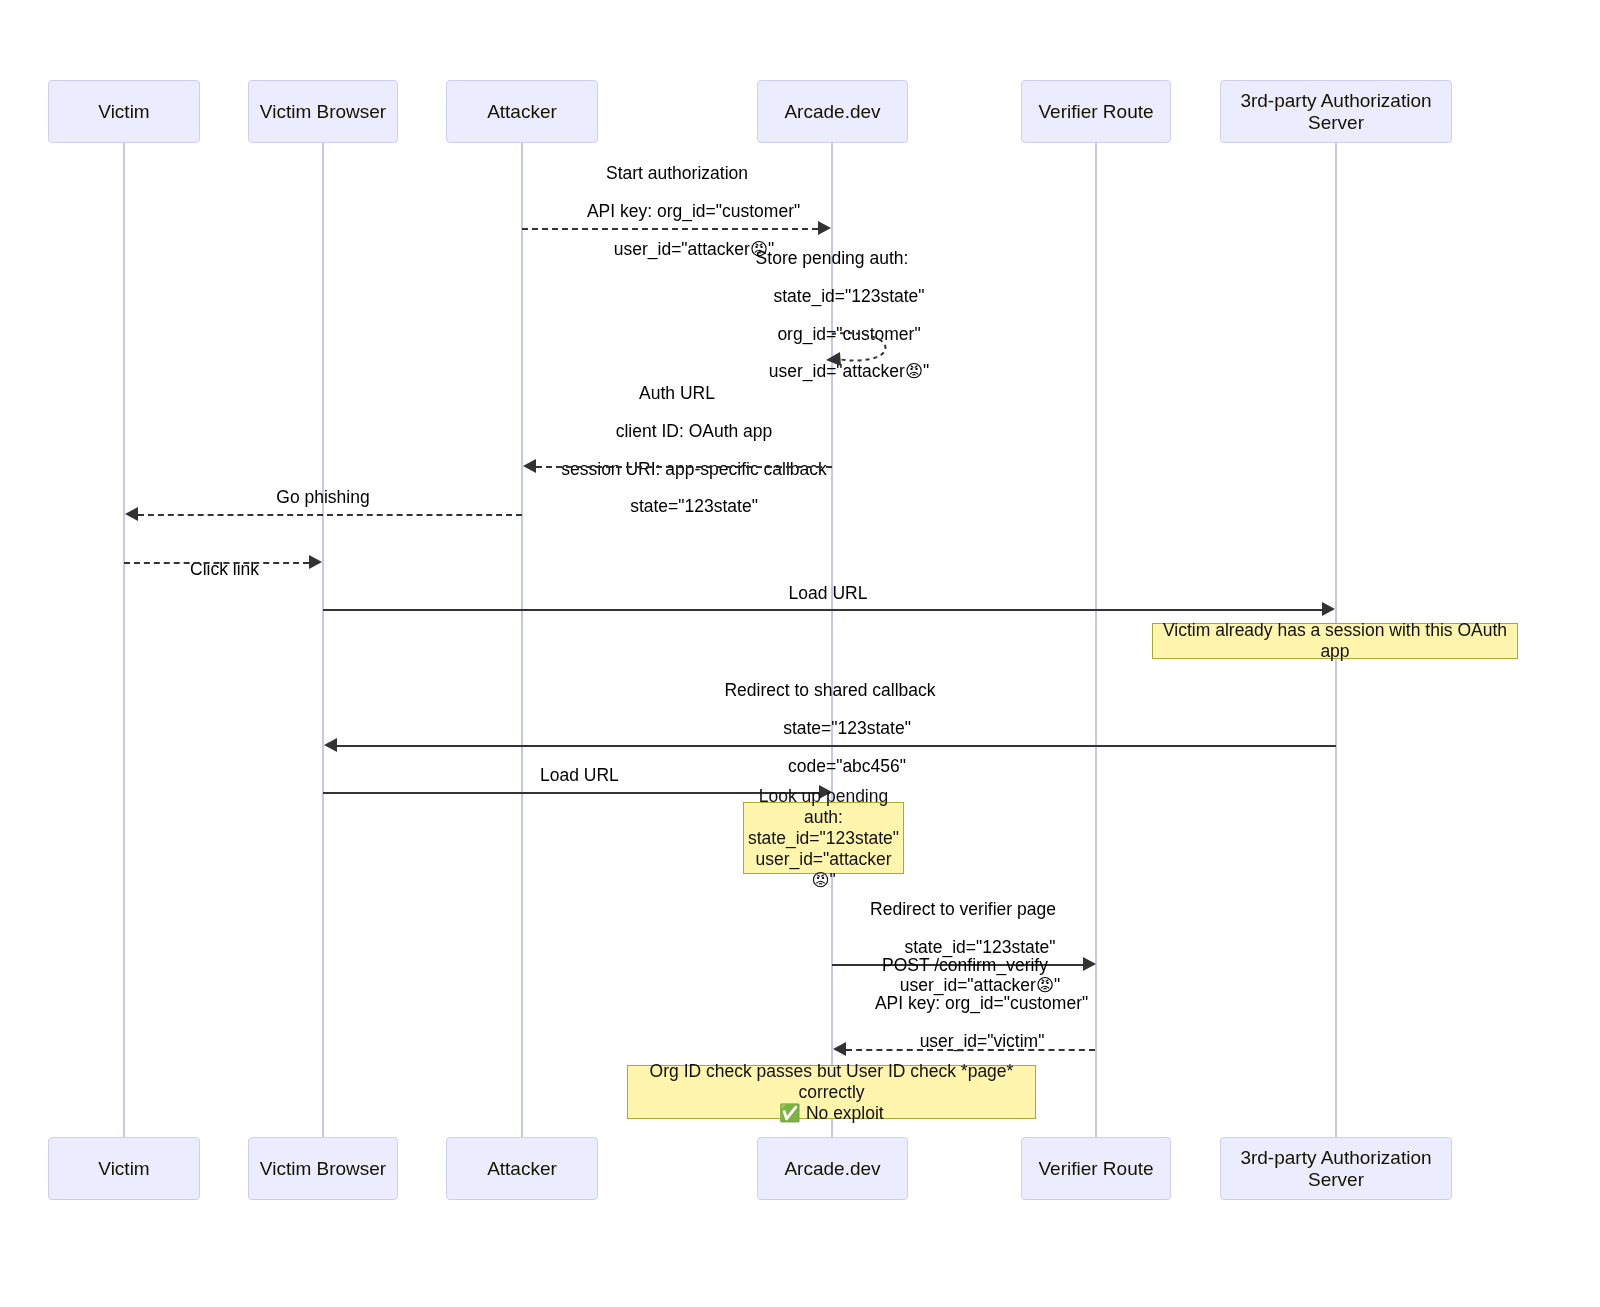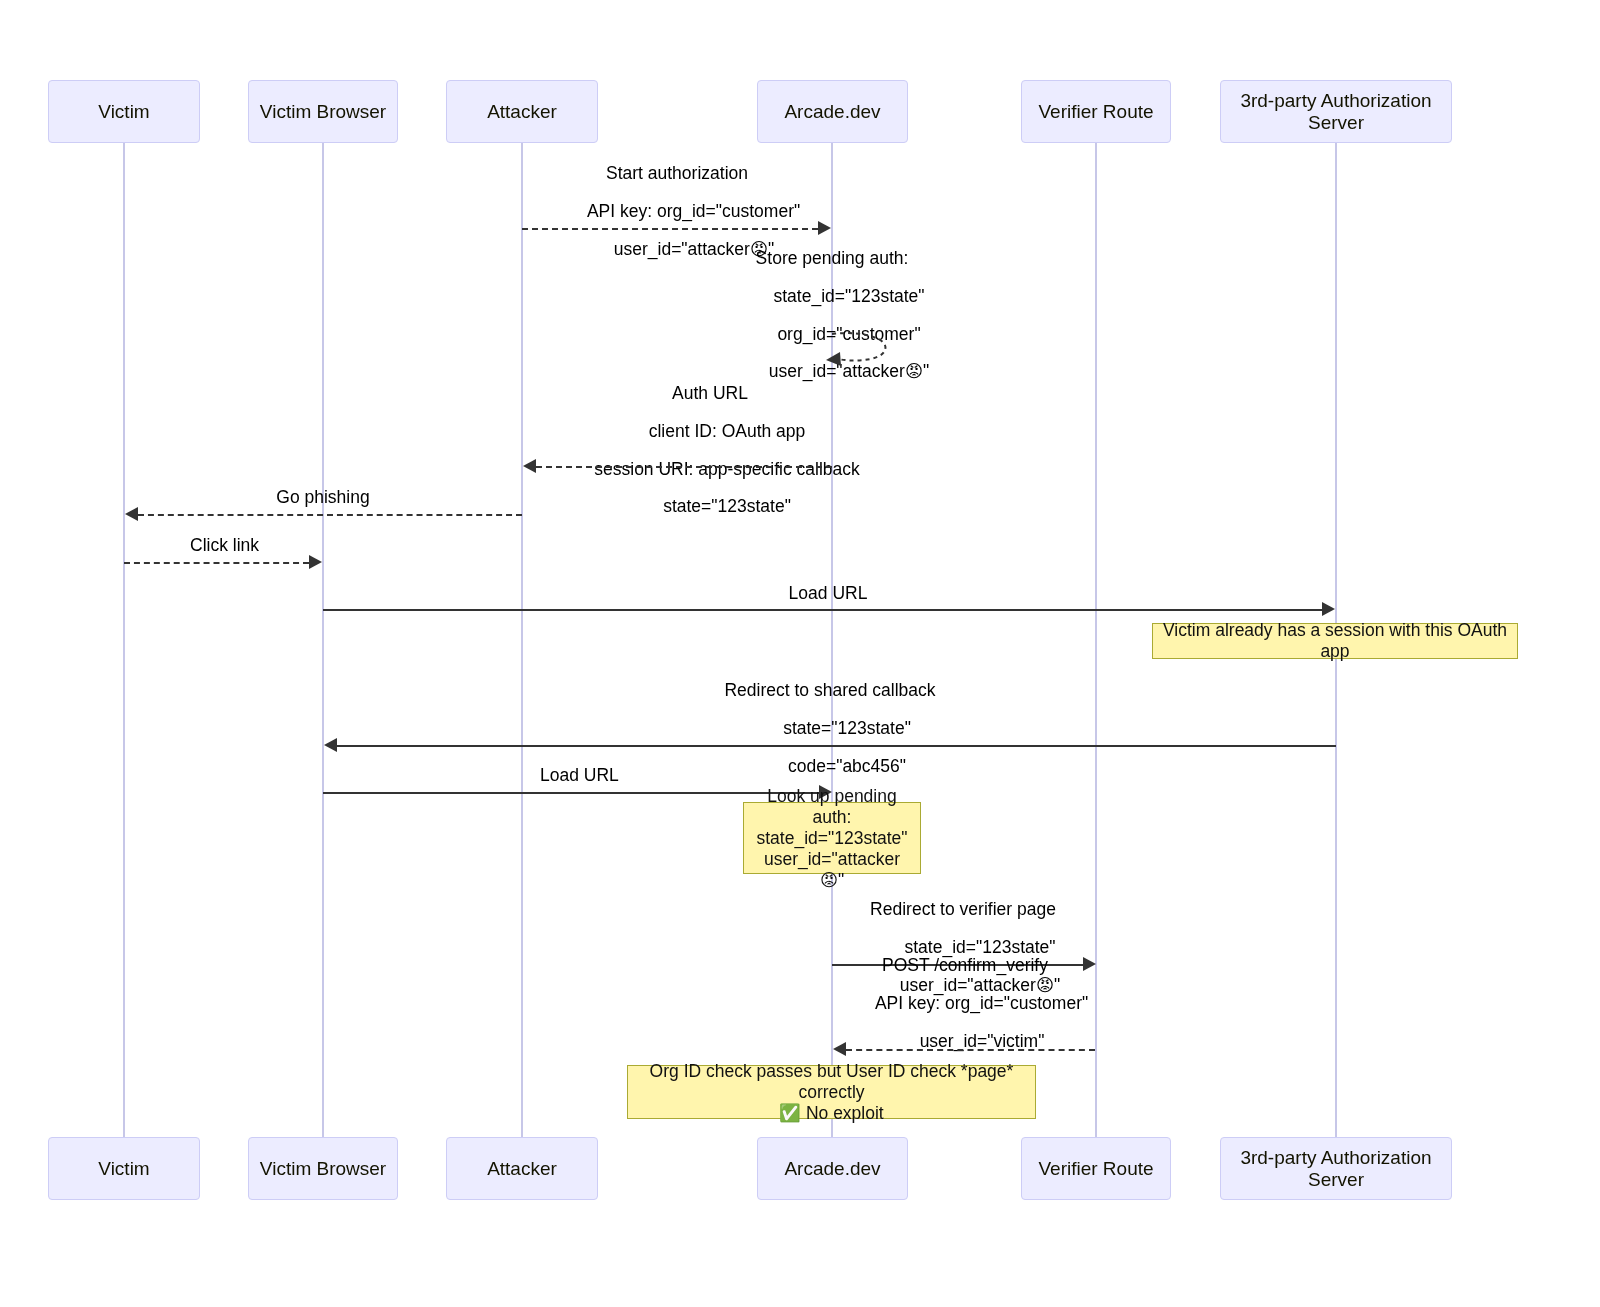--- a/index.html
+++ b/index.html
@@ -138,52 +138,52 @@
 
   <div class="msg-label" style="left:832px; top:249px;"><span>Store pending auth:</span><br>
        <span>state_id="123state"</span><br>
        <span>org_id="customer"</span><br>
        <span>user_id="attacker😡"</span></div>
   <svg class="selfloop" style="left:826px; top:328px;" width="70" height="38" viewBox="0 0 70 38">
     <path d="M6 6 C 40 2, 66 12, 58 24 C 52 33, 26 34, 12 31" fill="none" stroke="#333333" stroke-width="2" stroke-dasharray="4,4"></path>
     <polygon points="14,24 0,32 15,38" fill="#333333"></polygon>
   </svg>
 
-  <div class="msg-label" style="left:710px; top:384px;"><span>Auth URL</span><br>
+  <div class="msg-label" style="left:677px; top:384px;"><span>Auth URL</span><br>
        <span>client ID: OAuth app</span><br>
        <span>session URI: app-specific callback</span><br>
        <span>state="123state"</span></div>
   <div class="arrow-line dotted" style="left:536px; top:466px; width:296px;"></div>
   <div class="arrow-head left" style="left:523px; top:459px;"></div>
 
   <div class="msg-label" style="left:323px; top:488px;"><span>Go phishing</span></div>
   <div class="arrow-line dotted" style="left:138px; top:514px; width:384px;"></div>
   <div class="arrow-head left" style="left:125px; top:507px;"></div>
 
-  <div class="msg-label left" style="left:190px; top:536px;"><span>Click link</span></div>
+  <div class="msg-label left" style="left:190px; top:560px;"><span>Click link</span></div>
   <div class="arrow-line dotted" style="left:124px; top:562px; width:185px;"></div>
   <div class="arrow-head right" style="left:309px; top:555px;"></div>
 
   <div class="msg-label" style="left:828px; top:584px;"><span>Load URL</span></div>
   <div class="arrow-line" style="left:323px; top:609px; width:999px;"></div>
   <div class="arrow-head right" style="left:1322px; top:602px;"></div>
 
   <div class="note-box" style="left:1152px; top:623px; width:366px; height:36px;">Victim already has a session with this OAuth app</div>
 
   <div class="msg-label" style="left:830px; top:681px;"><span>Redirect to shared callback</span><br>
        <span>state="123state"</span><br>
        <span>code="abc456"</span></div>
   <div class="arrow-line" style="left:337px; top:745px; width:999px;"></div>
   <div class="arrow-head left" style="left:324px; top:738px;"></div>
 
   <div class="msg-label left" style="left:540px; top:766px;"><span>Load URL</span></div>
   <div class="arrow-line" style="left:323px; top:792px; width:496px;"></div>
   <div class="arrow-head right" style="left:819px; top:785px;"></div>
 
-  <div class="note-box" style="left:743px; top:802px; width:178px; height:72px;">Look up pending auth:
+  <div class="note-box" style="left:743px; top:802px; width:161px; height:72px;">Look up pending auth:
 state_id="123state"
 user_id="attacker😡"</div>
 
   <div class="msg-label" style="left:963px; top:900px;"><span>Redirect to verifier page</span><br>
        <span>state_id="123state"</span><br>
        <span>user_id="attacker😡"</span></div>
   <div class="arrow-line" style="left:832px; top:964px; width:251px;"></div>
   <div class="arrow-head right" style="left:1083px; top:957px;"></div>
 
   <div class="msg-label" style="left:965px; top:956px;"><span>POST /confirm_verify</span><br>

